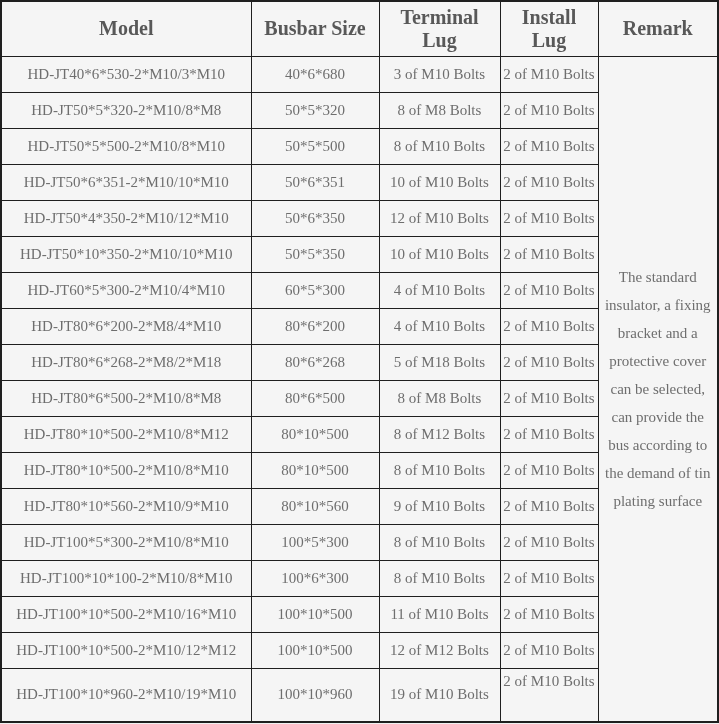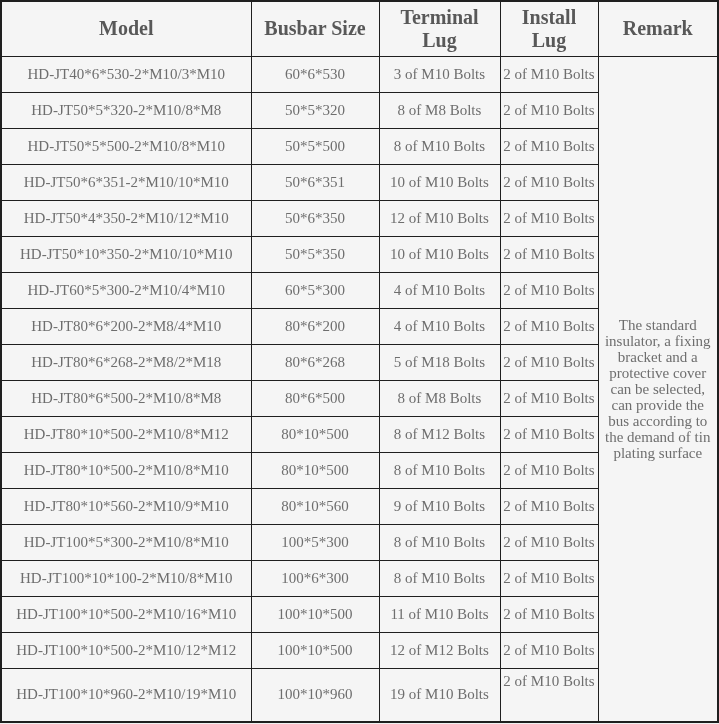--- a/index.html
+++ b/index.html
@@ -56,21 +56,21 @@
 
   td.install-lug-cell {
     white-space: nowrap;
     padding: 0;
   }
   tr.last-row td.install-lug-cell {
     vertical-align: top;
     padding-top: 4px;
   }
   td.remark-cell {
-    line-height: 16px;
+    line-height: 28px;
     padding: 0 3px;
     vertical-align: middle;
   }
 </style>
 </head>
 <body>
 
 <div class="page">
   <table class="spec-table">
     <colgroup>
@@ -85,21 +85,21 @@
         <th>Model</th>
         <th>Busbar Size</th>
         <th>Terminal Lug</th>
         <th>Install Lug</th>
         <th>Remark</th>
       </tr>
     </thead>
     <tbody>
         <tr>
     <td class="model-cell">HD-JT40*6*530-2*M10/3*M10</td>
-    <td class="busbar-cell">60*6*530</td>
+    <td class="busbar-cell">40*6*680</td>
     <td class="terminal-lug-cell">3 of M10 Bolts</td>
     <td class="install-lug-cell">2 of M10 Bolts</td>
   <td class="remark-cell" rowspan="18">The standard insulator, a fixing bracket and a protective cover can be selected, can provide the bus according to the demand of tin plating surface</td>
         </tr>
         <tr>
     <td class="model-cell">HD-JT50*5*320-2*M10/8*M8</td>
     <td class="busbar-cell">50*5*320</td>
     <td class="terminal-lug-cell">8 of M8 Bolts</td>
     <td class="install-lug-cell">2 of M10 Bolts</td>
   </tr>

